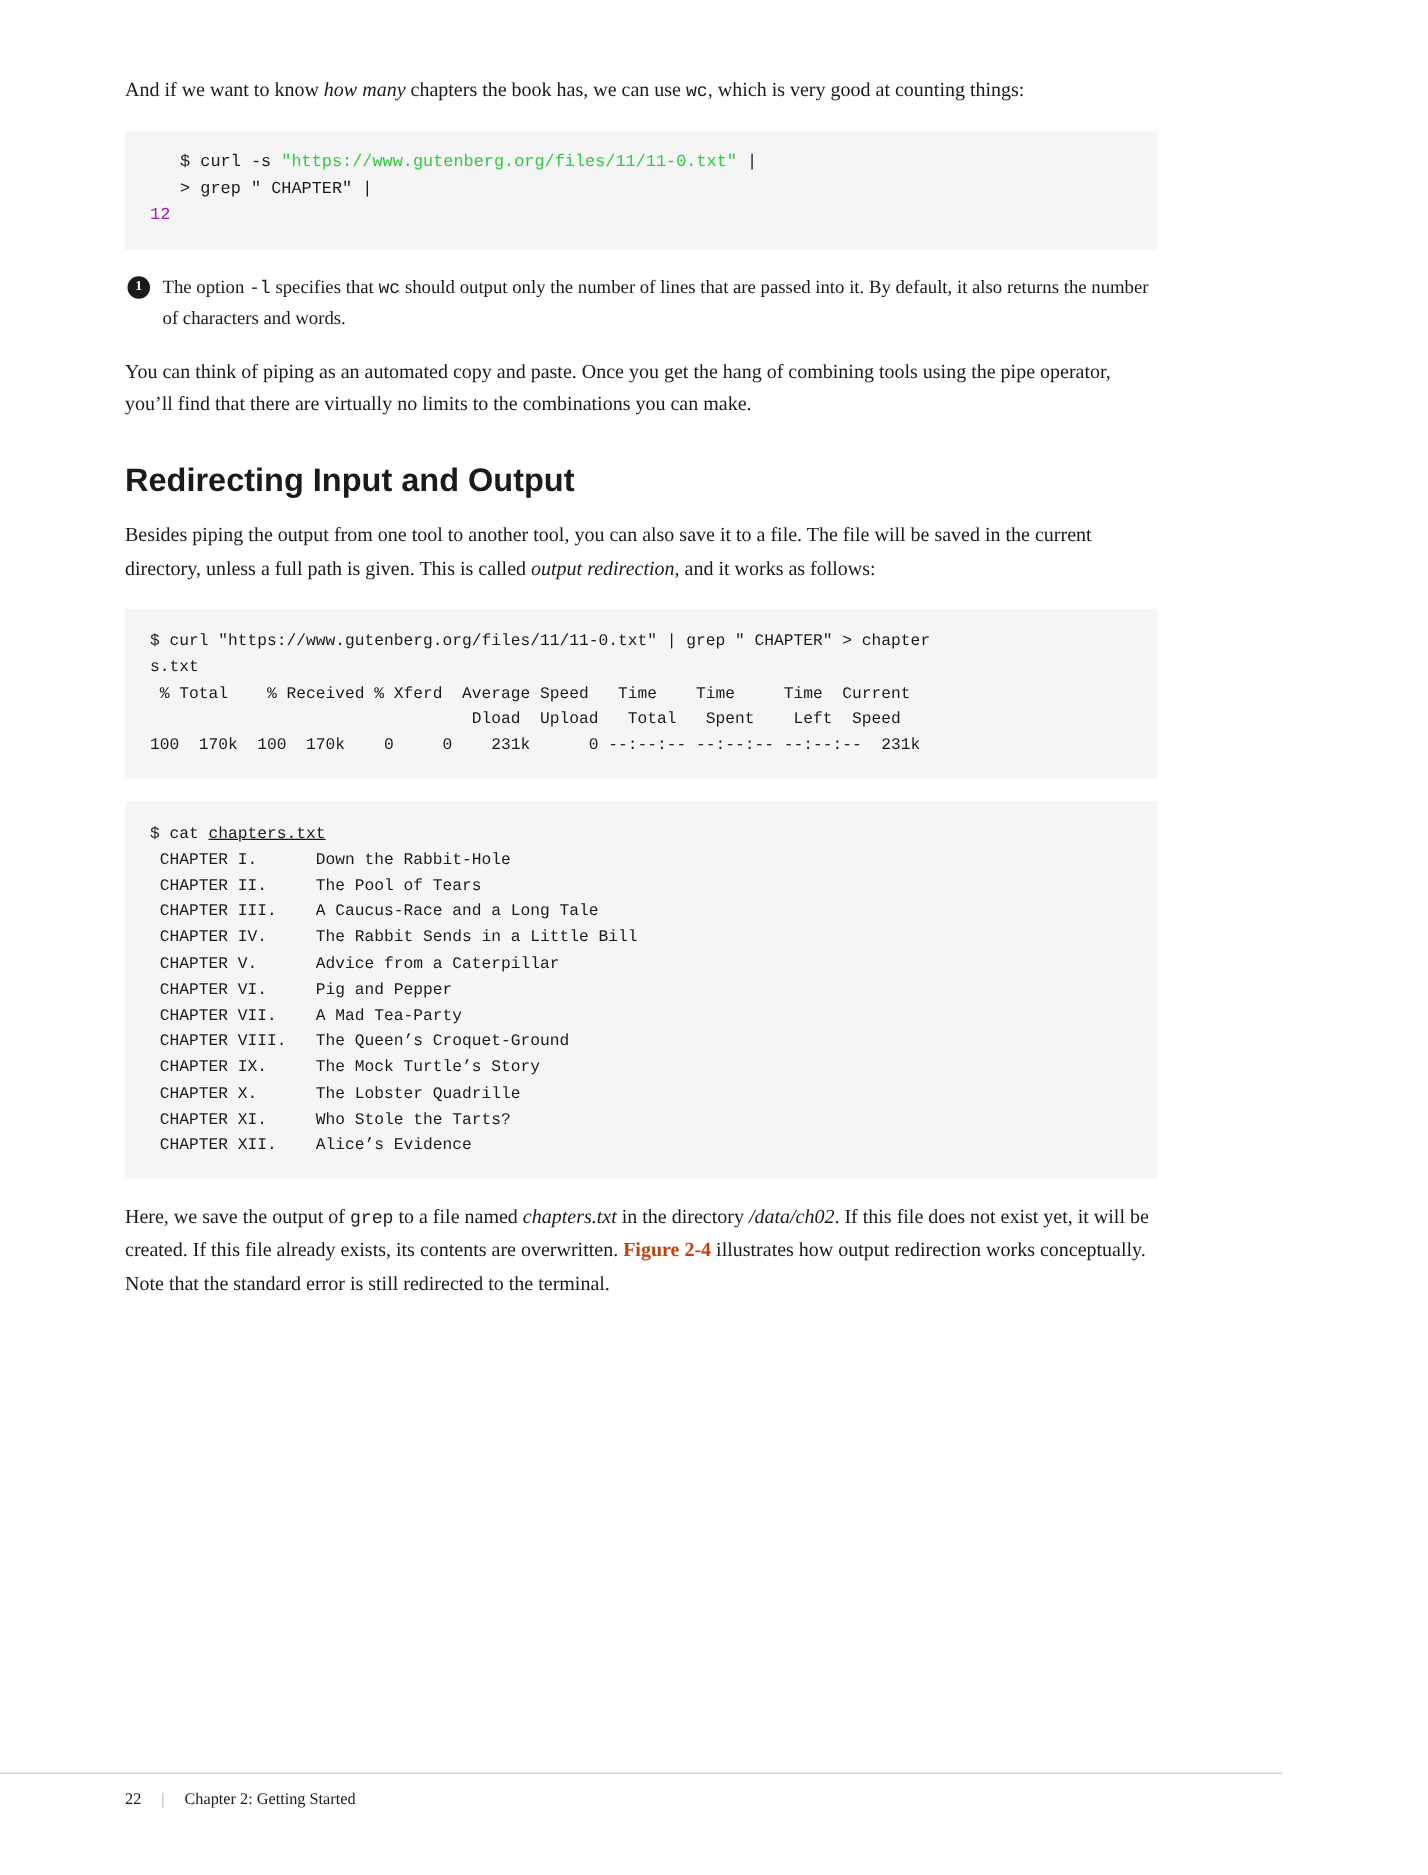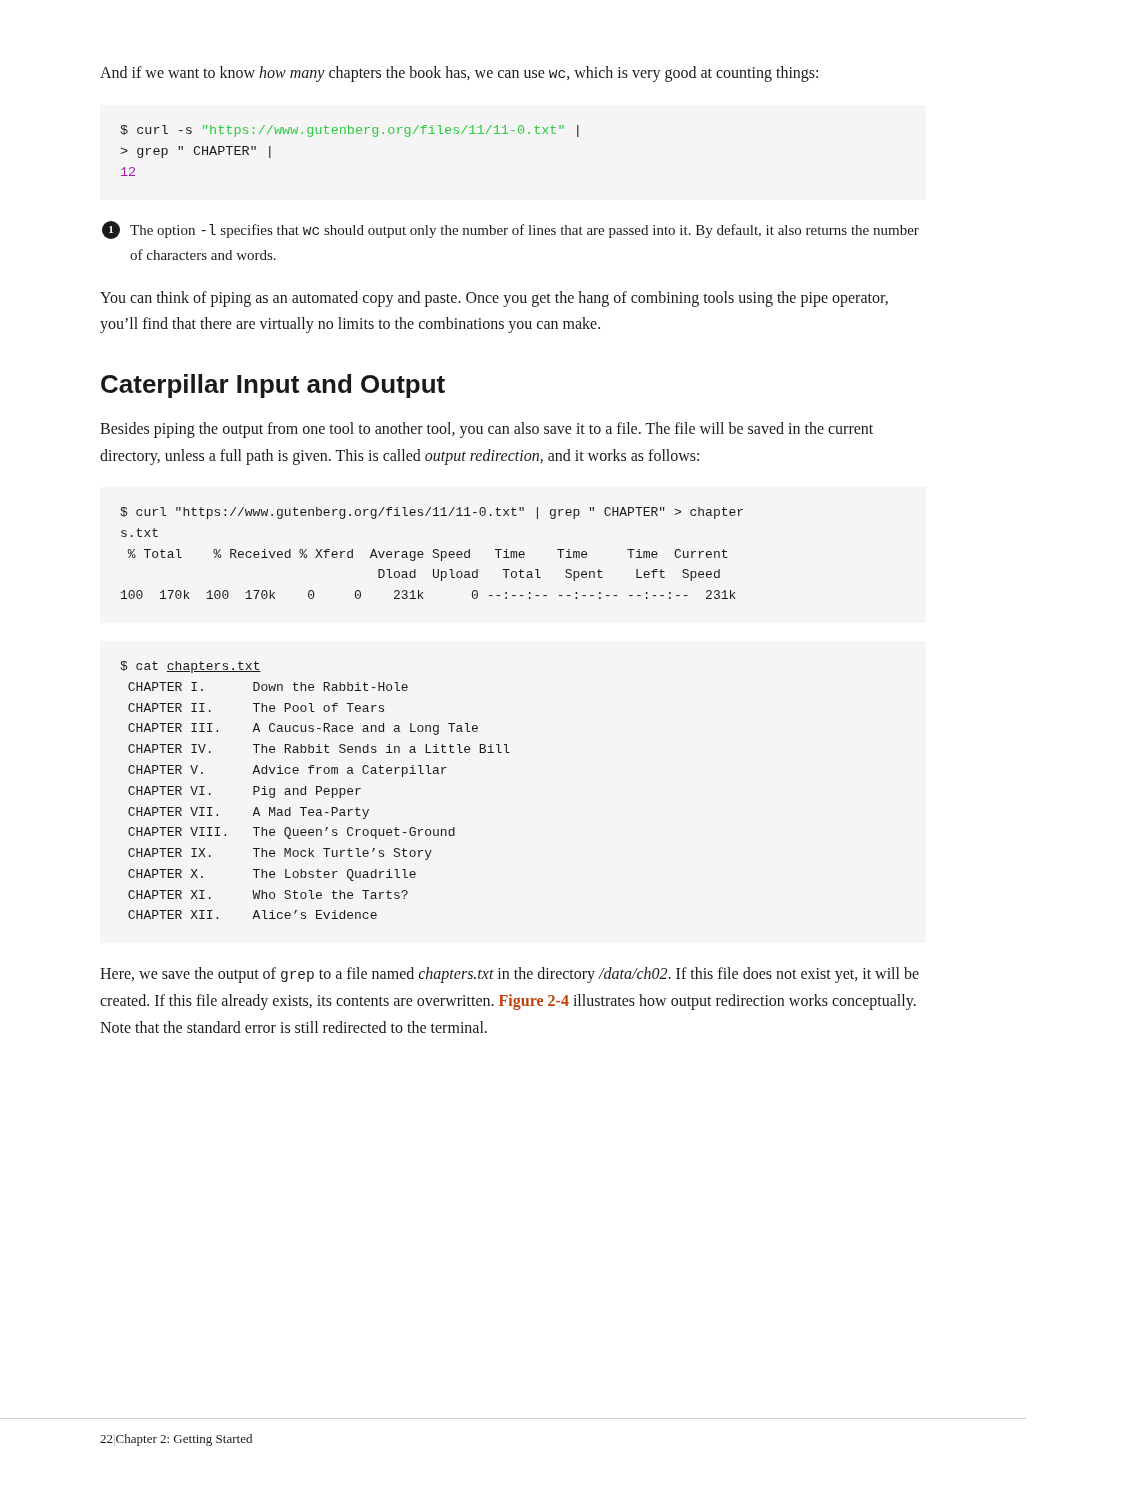--- a/index.html
+++ b/index.html
@@ -39,21 +39,21 @@
       background: #f5f5f5;
       border: none;
       padding: 16px 20px;
       margin: 18px 0;
       font-family: 'Courier New', Courier, monospace;
       font-size: 13.5px;
       line-height: 1.55;
       color: #1a1a1a;
     }
 
-    .code-block .prompt { color: #1a1a1a; }
+    .code-block .prompt { color: #1a1a1a; margin-left: 24px; }
     .code-block .url { color: #2ecc40; }
     .code-block .cmd-wc { color: #2ecc40; }
     .code-block .output { color: #a21caf; }
     .code-block .pipe { color: #1a1a1a; }
 
     .callout-num {
       display: inline-flex;
       align-items: center;
       justify-content: center;
       width: 18px;
@@ -104,20 +104,21 @@
     .footer-bar {
       position: absolute;
       bottom: 50px;
       left: 0;
       right: 0;
       border-top: 1px solid #cccccc;
       padding-top: 10px;
       padding-left: 100px;
       padding-right: 100px;
       display: flex;
+      gap: 16px;
       margin-top: 23px;
     }
 
     .footer-text {
       font-family: Georgia, serif;
       font-size: 13px;
       color: #1a1a1a;
     }
 
     .footer-sep {
@@ -160,21 +161,21 @@
 
   <div class="callout-block">
     <span class="callout-num">1</span>
     <span class="callout-text">
       The option <span class="code-inline">-l</span> specifies that <span class="code-inline">wc</span> should output only the number of lines that are passed into it. By default, it also returns the number of characters and words.
     </span>
   </div>
 
   <p class="body-text">You can think of piping as an automated copy and paste. Once you get the hang of combining tools using the pipe operator, you’ll find that there are virtually no limits to the combinations you can make.</p>
 
-  <h2 class="section-heading">Caterpillar Input and Output</h2>
+  <h2 class="section-heading">Redirecting Input and Output</h2>
 
   <p class="body-text">
     Besides piping the output from one tool to another tool, you can also save it to a file. The file will be saved in the current directory, unless a full path is given. This is called <span class="italic">output redirection</span>, and it works as follows:
   </p>
 
   <div class="code-block-wide">$ curl "https://www.gutenberg.org/files/11/11-0.txt" | grep " CHAPTER" &gt; chapter
 s.txt
  % Total    % Received % Xferd  Average Speed   Time    Time     Time  Current
                                  Dload  Upload   Total   Spent    Left  Speed
 100  170k  100  170k    0     0    231k      0 --:--:-- --:--:-- --:--:--  231k</div>

